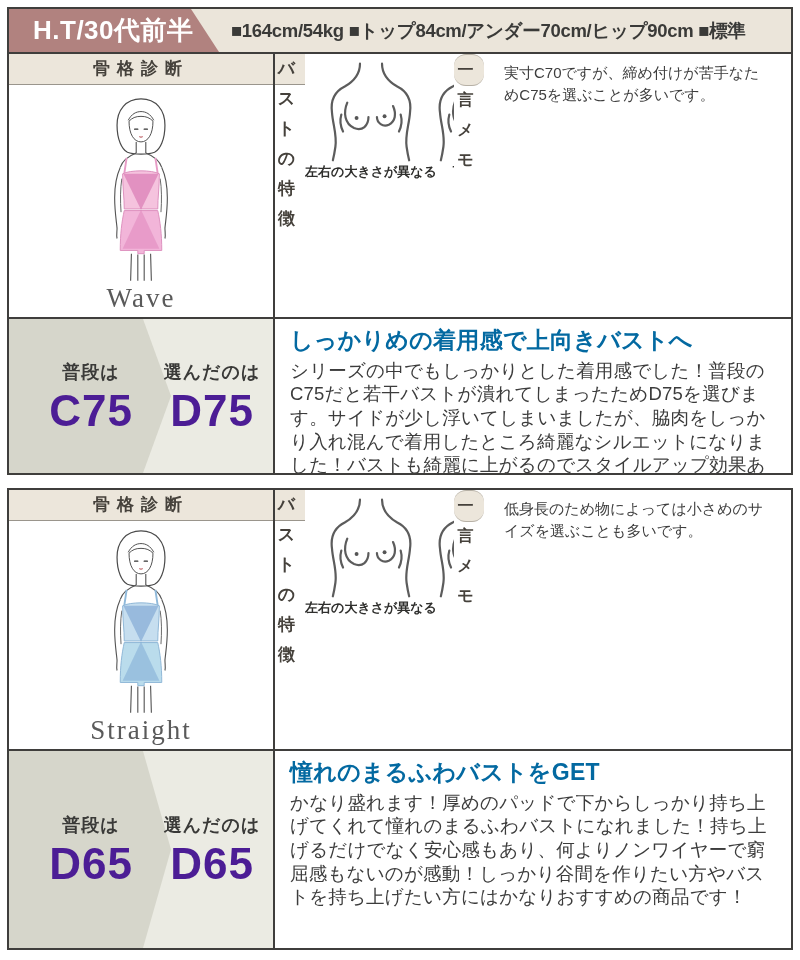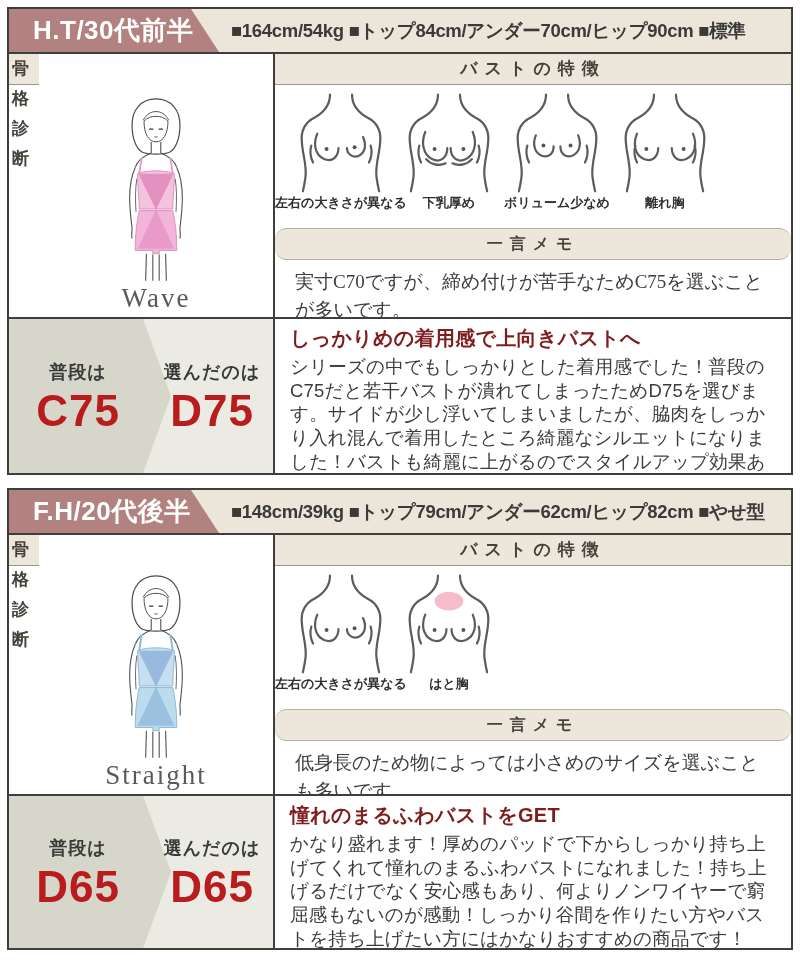--- a/index.html
+++ b/index.html
@@ -12,43 +12,43 @@
   .hdr{position:relative;height:43px;flex:0 0 43px;background:#ebe5da;border-bottom:2px solid #3f3e3c;}
   .hdr-accent{position:absolute;left:0;top:0;bottom:0;width:210px;background:#b1827f;
     clip-path:polygon(0 0,182px 0,210px 100%,0 100%);}
   .hdr-profile{position:absolute;left:0;top:0;height:35px;line-height:43px;padding-left:24px;
     color:#ffffff;font-size:26px;font-weight:700;letter-spacing:0.5px;}
   .hdr-stats{position:absolute;left:222px;right:6px;top:0;height:37px;line-height:44px;
     color:#3a3a38;font-size:18.5px;font-weight:700;letter-spacing:-0.3px;white-space:nowrap;}
   
   .cols{display:flex;flex:0 0 263px;height:263px;border-bottom:2px solid #3f3e3c;}
   .b2 .cols{flex:0 0 259px;height:259px;}
-  .col-left{width:264px;flex:0 0 264px;border-right:2px solid #3f3e3c;display:flex;flex-direction:row;background:#fff;}
-  .col-right{flex:1;display:flex;flex-direction:column;background:#fff;min-width:0;}
+  .col-left{width:264px;flex:0 0 264px;border-right:2px solid #3f3e3c;display:flex;flex-direction:column;background:#fff;}
+  .col-right{flex:1;display:flex;flex-direction:row;background:#fff;min-width:0;}
   .bar{height:30px;flex:0 0 30px;line-height:30px;text-align:center;background:#ece6db;
     border-bottom:1px solid #9a958c;font-size:17px;font-weight:700;letter-spacing:7px;color:#45413b;}
   .memo-bar{border-top:1px solid #b6b0a5;border-bottom:1px solid #b6b0a5;font-size:16px;height:30px;flex:0 0 30px;border-radius:12px;}
   .figure-area{flex:1;display:flex;flex-direction:column;align-items:center;justify-content:flex-end;padding-bottom:3px;overflow:hidden;text-align:right;}
   .type-label{font-family:"Liberation Serif",serif;font-size:27px;color:#5a5a5a;letter-spacing:2px;line-height:1.1;}
   .bust-figures{flex:0 0 135px;height:135px;display:flex;align-items:flex-start;padding:8px 0 0 14px;gap:4px;overflow:hidden;text-align:right;}
   .bust-item{width:104px;flex:0 0 104px;display:flex;flex-direction:column;align-items:center;}
   .bust-label{font-size:13px;font-weight:700;color:#2f2f2d;white-space:nowrap;margin-top:1px;}
-  .memo-text{flex:1;padding:8px 17px 0 20px;font-size:19px;line-height:1.45;color:#3d3d3d;overflow:hidden;font-family:Liberation Serif, serif;}
+  .memo-text{flex:1;padding:8px 17px 0 20px;font-size:15px;line-height:1.45;color:#3d3d3d;overflow:hidden;}
   
   .bottom{flex:1;display:flex;min-height:0;}
   .size-panel{width:266px;flex:0 0 266px;box-sizing:border-box;border-right:2px solid #3f3e3c;position:relative;background:#ebebe3;}
   .size-chevron{position:absolute;top:0;bottom:0;left:0;width:162px;background:#d6d6cb;
     clip-path:polygon(0 0,134px 0,162px 50%,134px 100%,0 100%);}
   .size-group{position:absolute;top:0;height:100%;display:flex;flex-direction:column;align-items:center;justify-content:center;gap:5px;}
-  .sg-left{left:0;width:138px;}
+  .sg-left{left:13px;width:138px;}
   .sg-right{left:142px;right:0;}
   .size-label{font-size:18px;font-weight:700;color:#3a3a38;letter-spacing:1px;}
-  .size-value{font-size:44px;font-weight:700;color:#b91c1c;letter-spacing:1px;line-height:1;}
+  .size-value{font-size:44px;font-weight:700;color:#4c1d95;letter-spacing:1px;line-height:1;}
   .review{flex:1;padding:7px 13px 4px 15px;background:#fff;overflow:hidden;min-width:0;}
-  .review-title{font-size:20px;font-weight:700;color:#7f1d1d;margin:0 0 4px 0;letter-spacing:0.3px;line-height:1.25;}
+  .review-title{font-size:23px;font-weight:700;color:#0369a1;margin:0 0 4px 0;letter-spacing:0.3px;line-height:1.25;}
   .review-body{font-size:18.5px;line-height:1.28;color:#3c3c3c;letter-spacing:0.2px;}
 </style>
 </head>
 <body>
 
 <div class="page">
 
   <div class="block b1">
     <div class="hdr">
       <div class="hdr-accent"></div>
@@ -174,25 +174,20 @@
         </div>
       </div>
       <div class="review">
         <div class="review-title">しっかりめの着用感で上向きバストへ</div>
         <div class="review-body">シリーズの中でもしっかりとした着用感でした！普段のC75だと若干バストが潰れてしまったためD75を選びます。サイドが少し浮いてしまいましたが、脇肉をしっかり入れ混んで着用したところ綺麗なシルエットになりました！バストも綺麗に上がるのでスタイルアップ効果あります♡</div>
       </div>
     </div>
   </div>
 
   <div class="block b2">
-    <div class="hdr">
-      <div class="hdr-accent"></div>
-      <div class="hdr-profile">F.H/20代後半</div>
-      <div class="hdr-stats">■148cm/39kg ■トップ79cm/アンダー62cm/ヒップ82cm ■やせ型</div>
-    </div>
 
     <div class="cols">
       <div class="col-left">
         <div class="bar">骨格診断</div>
         <div class="figure-area">
 
           <svg width="112" height="190" viewBox="0 0 140 238">
             <g stroke="#4a4a4a" stroke-width="1.5" fill="none">
               <path d="M70,6 C51,6 40,20 40,39 C40,57 46,69 53,73 C60,76 80,76 87,73 C94,69 100,57 100,39 C100,20 89,6 70,6 Z" fill="#ffffff"></path>
               <path d="M55,34 C55,50 61,60 70,60 C79,60 85,50 85,34 C81,30 77,28 70,28 C63,28 59,30 55,34 Z" fill="#ffffff" stroke-width="1.2"></path>

